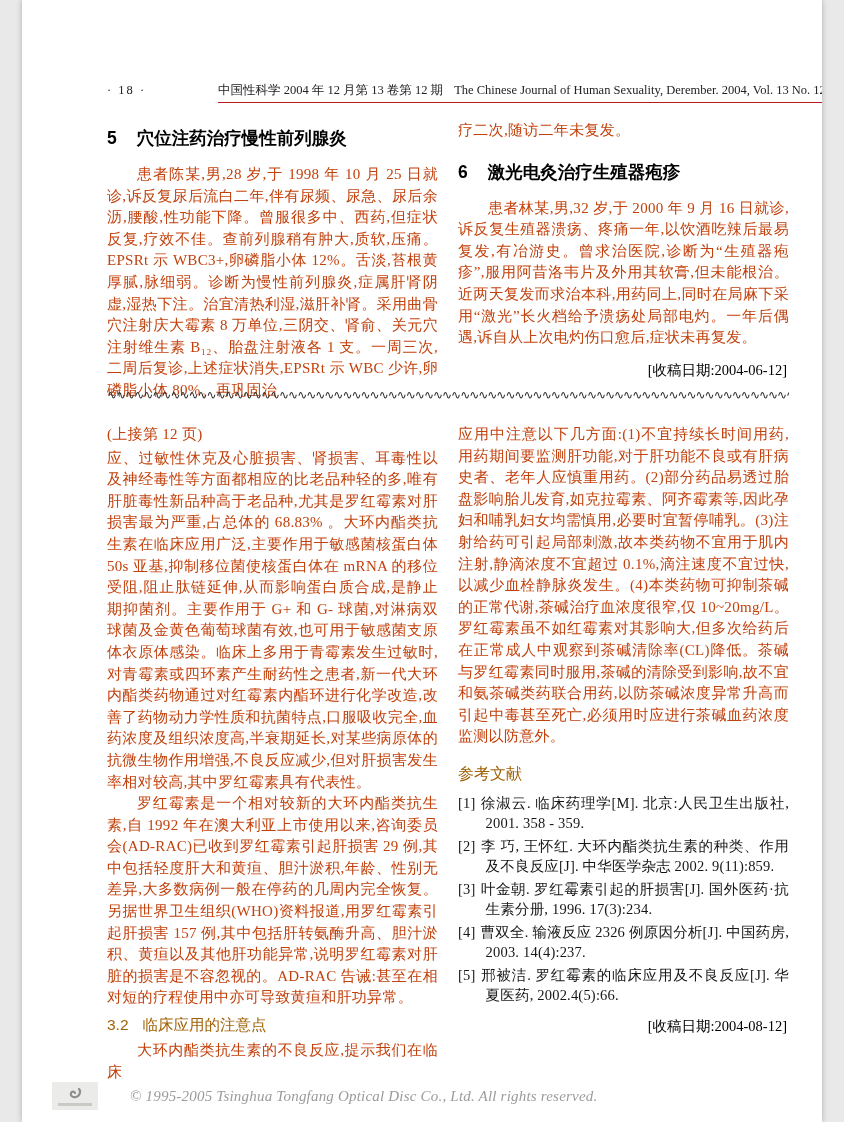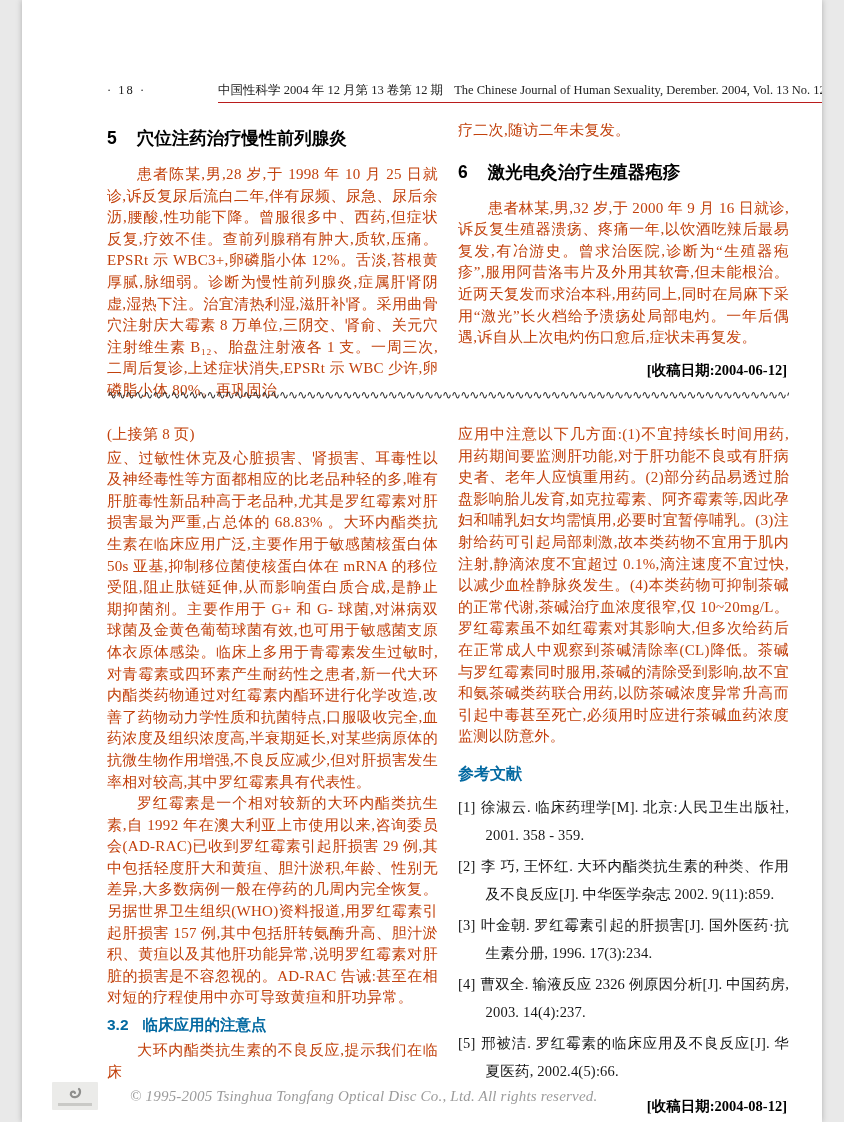--- a/index.html
+++ b/index.html
@@ -46,44 +46,44 @@
   .sec-heading{
     margin:6px 0 14px 0;
     font-family:"Liberation Sans","DejaVu Sans",sans-serif;
     font-size:17.5px;font-weight:bold;color:#000;
     display:flex;align-items:baseline;
   }
   .sec-heading .sec-num{margin-right:20px;}
   .right-top .sec-heading{margin-top:18px;}
   .sub-heading{
     margin:6px 0 4px 0;
-    font-size:15.5px;font-weight:bold;color:#0369a1;
+    font-size:15.5px;font-weight:normal;color:#a16207;
     display:flex;align-items:baseline;
     font-family:"Liberation Sans","DejaVu Sans",sans-serif;
   }
   .sub-heading .sub-num{margin-right:14px;}
   .date{
     margin:12px 2px 0 0;
     text-align:right;
-    font-weight:bold;
+    font-weight:normal;
     font-size:14.5px;color:#000;
   }
   .note{margin-bottom:2px;}
   
   .divider{
     position:absolute;top:388px;left:85px;width:682px;height:16px;
     overflow:hidden;white-space:nowrap;
     font-size:12px;line-height:14px;letter-spacing:-1px;color:#2a2a2a;
     user-select:none;
   }
   
   .refs-heading{margin:16px 0 8px 0;font-size:16px;}
   .ref{
     margin:0 0 3px 0;
-    font-size:14.5px;line-height:28px;
+    font-size:14.5px;line-height:20px;
     text-align:justify;letter-spacing:.2px;color:#161616;
     padding-left:1.9em;text-indent:-1.9em;
   }
   .ref .ref-label{margin-right:5px;}
   
   .footer{
     position:absolute;left:30px;bottom:12px;
     display:flex;align-items:center;gap:32px;
   }
   .logo{
@@ -128,21 +128,21 @@
       </h2>
       <p class="body indent">患者林某,男,32 岁,于 2000 年 9 月 16 日就诊,诉反复生殖器溃疡、疼痛一年,以饮酒吃辣后最易复发,有冶游史。曾求治医院,诊断为“生殖器疱疹”,服用阿昔洛韦片及外用其软膏,但未能根治。近两天复发而求治本科,用药同上,同时在局麻下采用“激光”长火档给予溃疡处局部电灼。一年后偶遇,诉自从上次电灼伤口愈后,症状未再复发。</p>
       <p class="date">[收稿日期:2004-06-12]</p>
     </div>
   </div>
 
   <div class="divider">∿∿∿∿∿∿∿∿∿∿∿∿∿∿∿∿∿∿∿∿∿∿∿∿∿∿∿∿∿∿∿∿∿∿∿∿∿∿∿∿∿∿∿∿∿∿∿∿∿∿∿∿∿∿∿∿∿∿∿∿∿∿∿∿∿∿∿∿∿∿∿∿∿∿∿∿∿∿∿∿∿∿∿∿∿∿∿∿∿∿∿∿∿∿∿∿∿∿∿∿∿∿∿∿∿∿∿∿∿∿∿∿∿∿∿∿∿∿∿∿∿∿∿∿∿∿∿∿∿∿</div>
 
   <div class="cols bottom-cols">
     <div class="col">
-      <p class="body note">(上接第 8 页)</p>
+      <p class="body note">(上接第 12 页)</p>
       <p class="body">应、过敏性休克及心脏损害、肾损害、耳毒性以及神经毒性等方面都相应的比老品种轻的多,唯有肝脏毒性新品种高于老品种,尤其是罗红霉素对肝损害最为严重,占总体的 68.83% 。大环内酯类抗生素在临床应用广泛,主要作用于敏感菌核蛋白体 50s 亚基,抑制移位菌使核蛋白体在 mRNA 的移位受阻,阻止肽链延伸,从而影响蛋白质合成,是静止期抑菌剂。主要作用于 G+ 和 G- 球菌,对淋病双球菌及金黄色葡萄球菌有效,也可用于敏感菌支原体衣原体感染。临床上多用于青霉素发生过敏时,对青霉素或四环素产生耐药性之患者,新一代大环内酯类药物通过对红霉素内酯环进行化学改造,改善了药物动力学性质和抗菌特点,口服吸收完全,血药浓度及组织浓度高,半衰期延长,对某些病原体的抗微生物作用增强,不良反应减少,但对肝损害发生率相对较高,其中罗红霉素具有代表性。</p>
       <p class="body indent">罗红霉素是一个相对较新的大环内酯类抗生素,自 1992 年在澳大利亚上市使用以来,咨询委员会(AD-RAC)已收到罗红霉素引起肝损害 29 例,其中包括轻度肝大和黄疸、胆汁淤积,年龄、性别无差异,大多数病例一般在停药的几周内完全恢复。另据世界卫生组织(WHO)资料报道,用罗红霉素引起肝损害 157 例,其中包括肝转氨酶升高、胆汁淤积、黄疸以及其他肝功能异常,说明罗红霉素对肝脏的损害是不容忽视的。AD-RAC 告诫:甚至在相对短的疗程使用中亦可导致黄疸和肝功异常。</p>
       <h3 class="sub-heading">
         <span class="sub-num">3.2</span>
         <span>临床应用的注意点</span>
       </h3>
       <p class="body indent">大环内酯类抗生素的不良反应,提示我们在临床</p>
     </div>
     <div class="col">
       <p class="body">应用中注意以下几方面:(1)不宜持续长时间用药,用药期间要监测肝功能,对于肝功能不良或有肝病史者、老年人应慎重用药。(2)部分药品易透过胎盘影响胎儿发育,如克拉霉素、阿齐霉素等,因此孕妇和哺乳妇女均需慎用,必要时宜暂停哺乳。(3)注射给药可引起局部刺激,故本类药物不宜用于肌内注射,静滴浓度不宜超过 0.1%,滴注速度不宜过快,以减少血栓静脉炎发生。(4)本类药物可抑制茶碱的正常代谢,茶碱治疗血浓度很窄,仅 10~20mg/L。罗红霉素虽不如红霉素对其影响大,但多次给药后在正常成人中观察到茶碱清除率(CL)降低。茶碱与罗红霉素同时服用,茶碱的清除受到影响,故不宜和氨茶碱类药联合用药,以防茶碱浓度异常升高而引起中毒甚至死亡,必须用时应进行茶碱血药浓度监测以防意外。</p>

